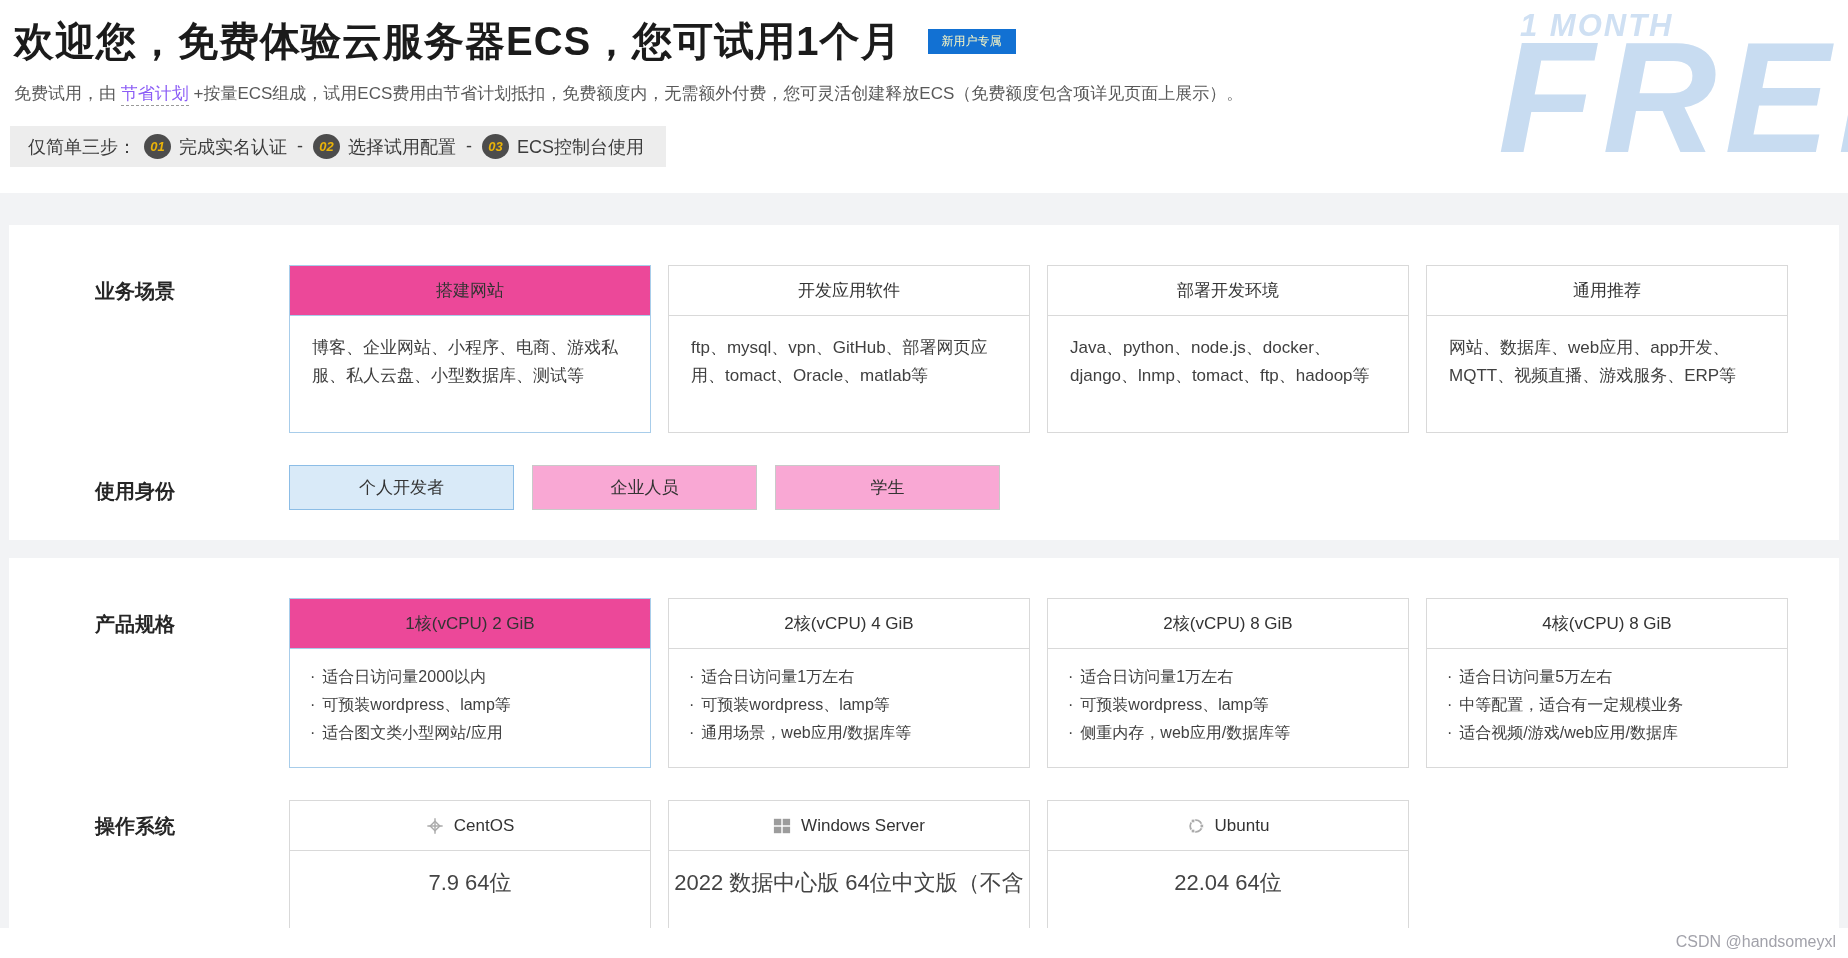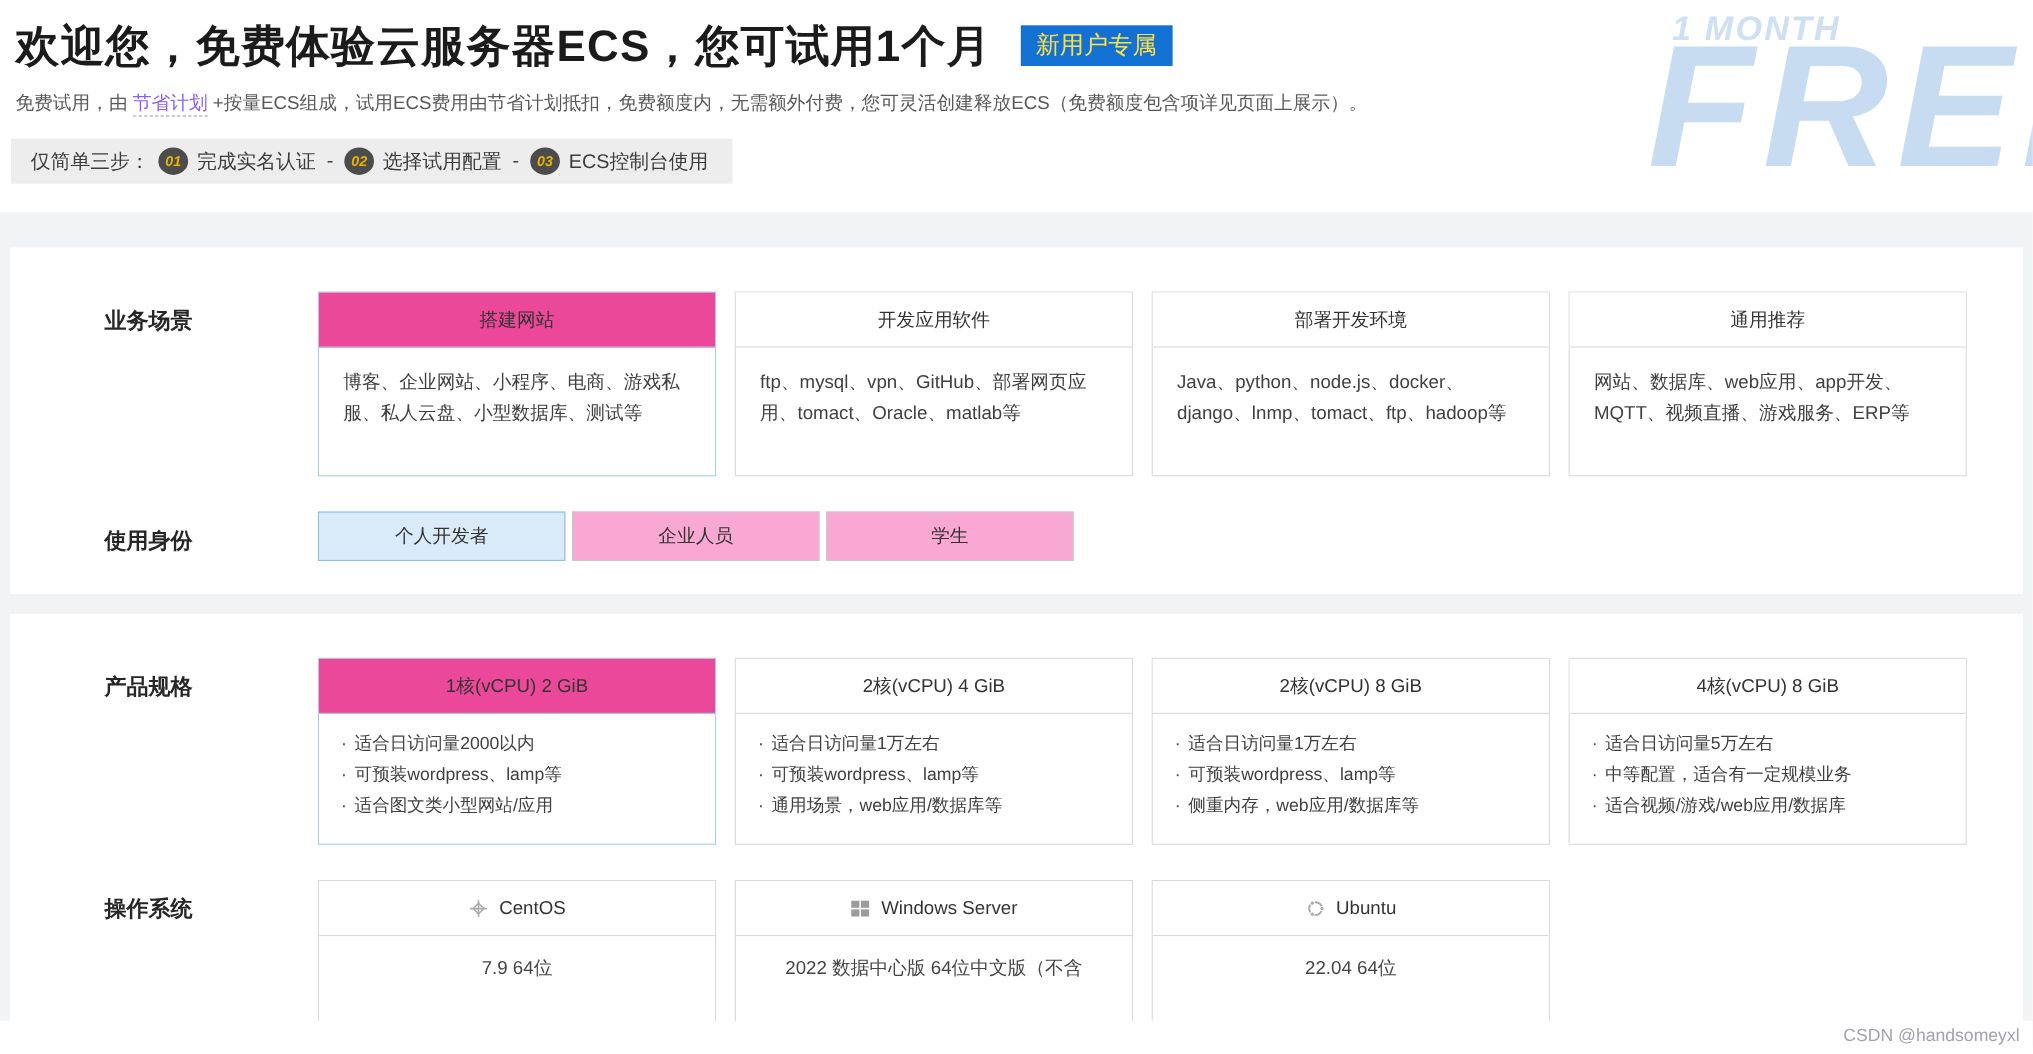--- a/index.html
+++ b/index.html
@@ -5,21 +5,21 @@
   * { margin:0; padding:0; box-sizing:border-box; }
   html,body { width:1848px; height:958px; }
   body {
     font-family:"Liberation Sans","DejaVu Sans",sans-serif;
     background:#fff; position:relative; overflow:hidden; color:#333;
   }
   
   .hero { position:relative; padding:14px 0 0 14px; height:200px; background:#fff; }
   .hero-title-row { display:flex; align-items:center; gap:26px;text-align:center; }
   .hero-title { font-size:40px; font-weight:600; color:#1b1b1b; letter-spacing:1px; }
-  .new-user-badge { background:#1271d3; color:#fde047; font-size:22px; padding:5px 14px; line-height:1.2; }
+  .new-user-badge { background:#1271d3; color:#fef9c3; font-size:12px; padding:5px 14px; line-height:1.2; }
   .hero-sub { margin-top:13px; font-size:17px; color:#595959; }
   .dashed-link { color:#8b5cf6; text-decoration:none; border-bottom:1px dashed #9a9a9a; padding-bottom:2px; cursor:pointer; }
   .steps-bar { margin-top:21px; margin-left:-4px; display:inline-flex; align-items:center; gap:8px;
     background:#ededed; height:41px; padding:0 22px 0 18px; font-size:18px; color:#3c3c3c; }
   .step-num { display:inline-flex; align-items:center; justify-content:center; width:27px; height:25px;
     background:#4c4c4c; color:#eab308; border-radius:50%; font-size:13px; font-style:italic; font-weight:700; }
   .step-sep { color:#3c3c3c; padding:0 2px; }
   
   .wm { position:absolute; text-align:left; color:#cfe0f3; font-style:italic; font-weight:700;
     white-space:nowrap; pointer-events:none; }
@@ -45,28 +45,28 @@
   .scenario-desc { padding:18px 22px 0; font-size:17px; line-height:28px; color:#404040; }
   .spec-card { height:170px; }
   .spec-list { list-style:none; padding:14px 20px 0; }
   .spec-list li { font-size:16px; line-height:28px; color:#404040; }
   .spec-list li::before { content:"·"; margin-right:7px; color:#404040; }
   
   .id-btn { width:225px; height:45px; border:1px solid #c9c9c9; background:#f9a8d4; font-size:17px; color:#333;
     display:flex; align-items:center; justify-content:center; cursor:pointer;
     font-family:"Liberation Sans","DejaVu Sans",sans-serif; }
   .id-btn.selected { background:#d9eaf8; border-color:#8cbde6; }
-  .id-row .row-content { gap:6px; }
+  .id-row .row-content { gap:18px; }
   
   .spec-note { margin:23px 0 0 194px; font-size:17px; color:#3f3f3f; }
   .note-count { color:#ff6a00; font-weight:700; }
   .note-link { color:#2e63e8; text-decoration:none; margin-left:8px; cursor:pointer; }
   
   .os-card { height:130px; overflow:hidden; }
-  .os-version { padding-top:17px; text-align:center; font-size:17px; color:#444; }
+  .os-version { padding-top:17px; text-align:center; font-size:22px; color:#444; }
   .os-icon { width:18px; height:18px; display:inline-flex; }
   .os-icon svg { width:18px; height:18px; }
   
   .credit-strip { position:absolute; left:0; bottom:0; width:1848px; height:30px; background:#fff;
     text-align:right; padding-right:12px; font-size:16px; color:#a2a2aa; line-height:28px; z-index:5; }
 </style>
 </head>
 <body>
 
 <div class="hero">

